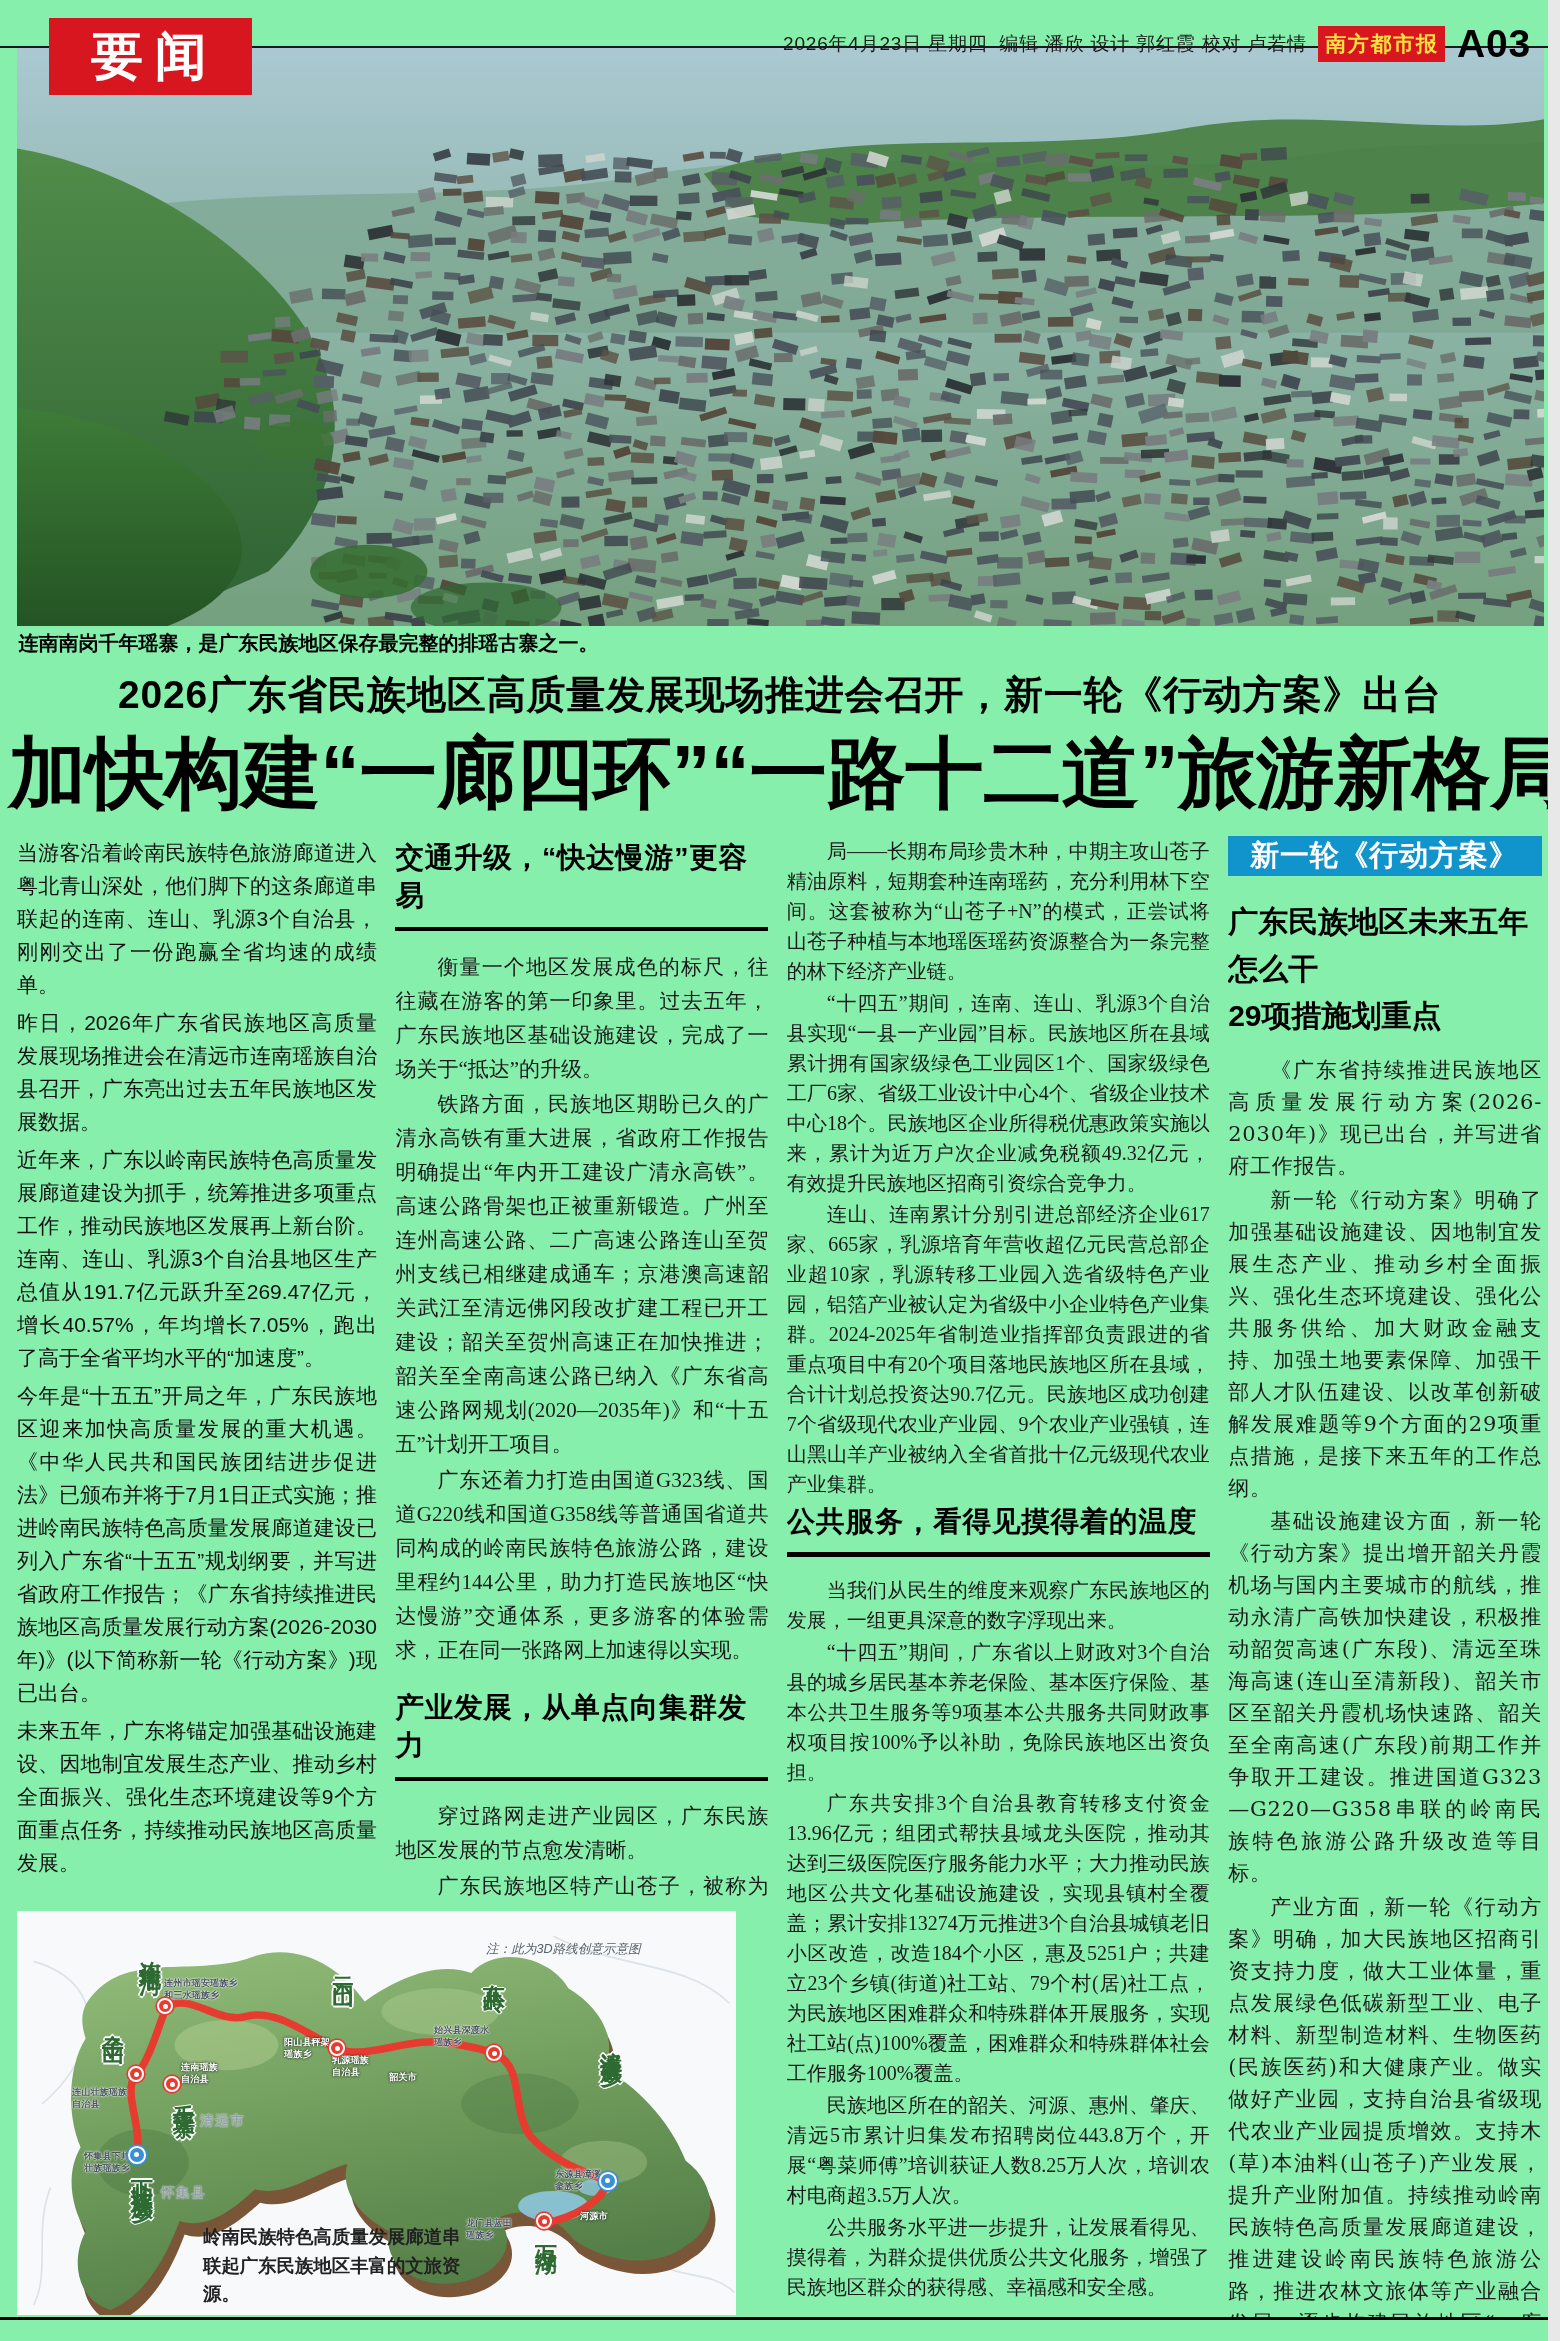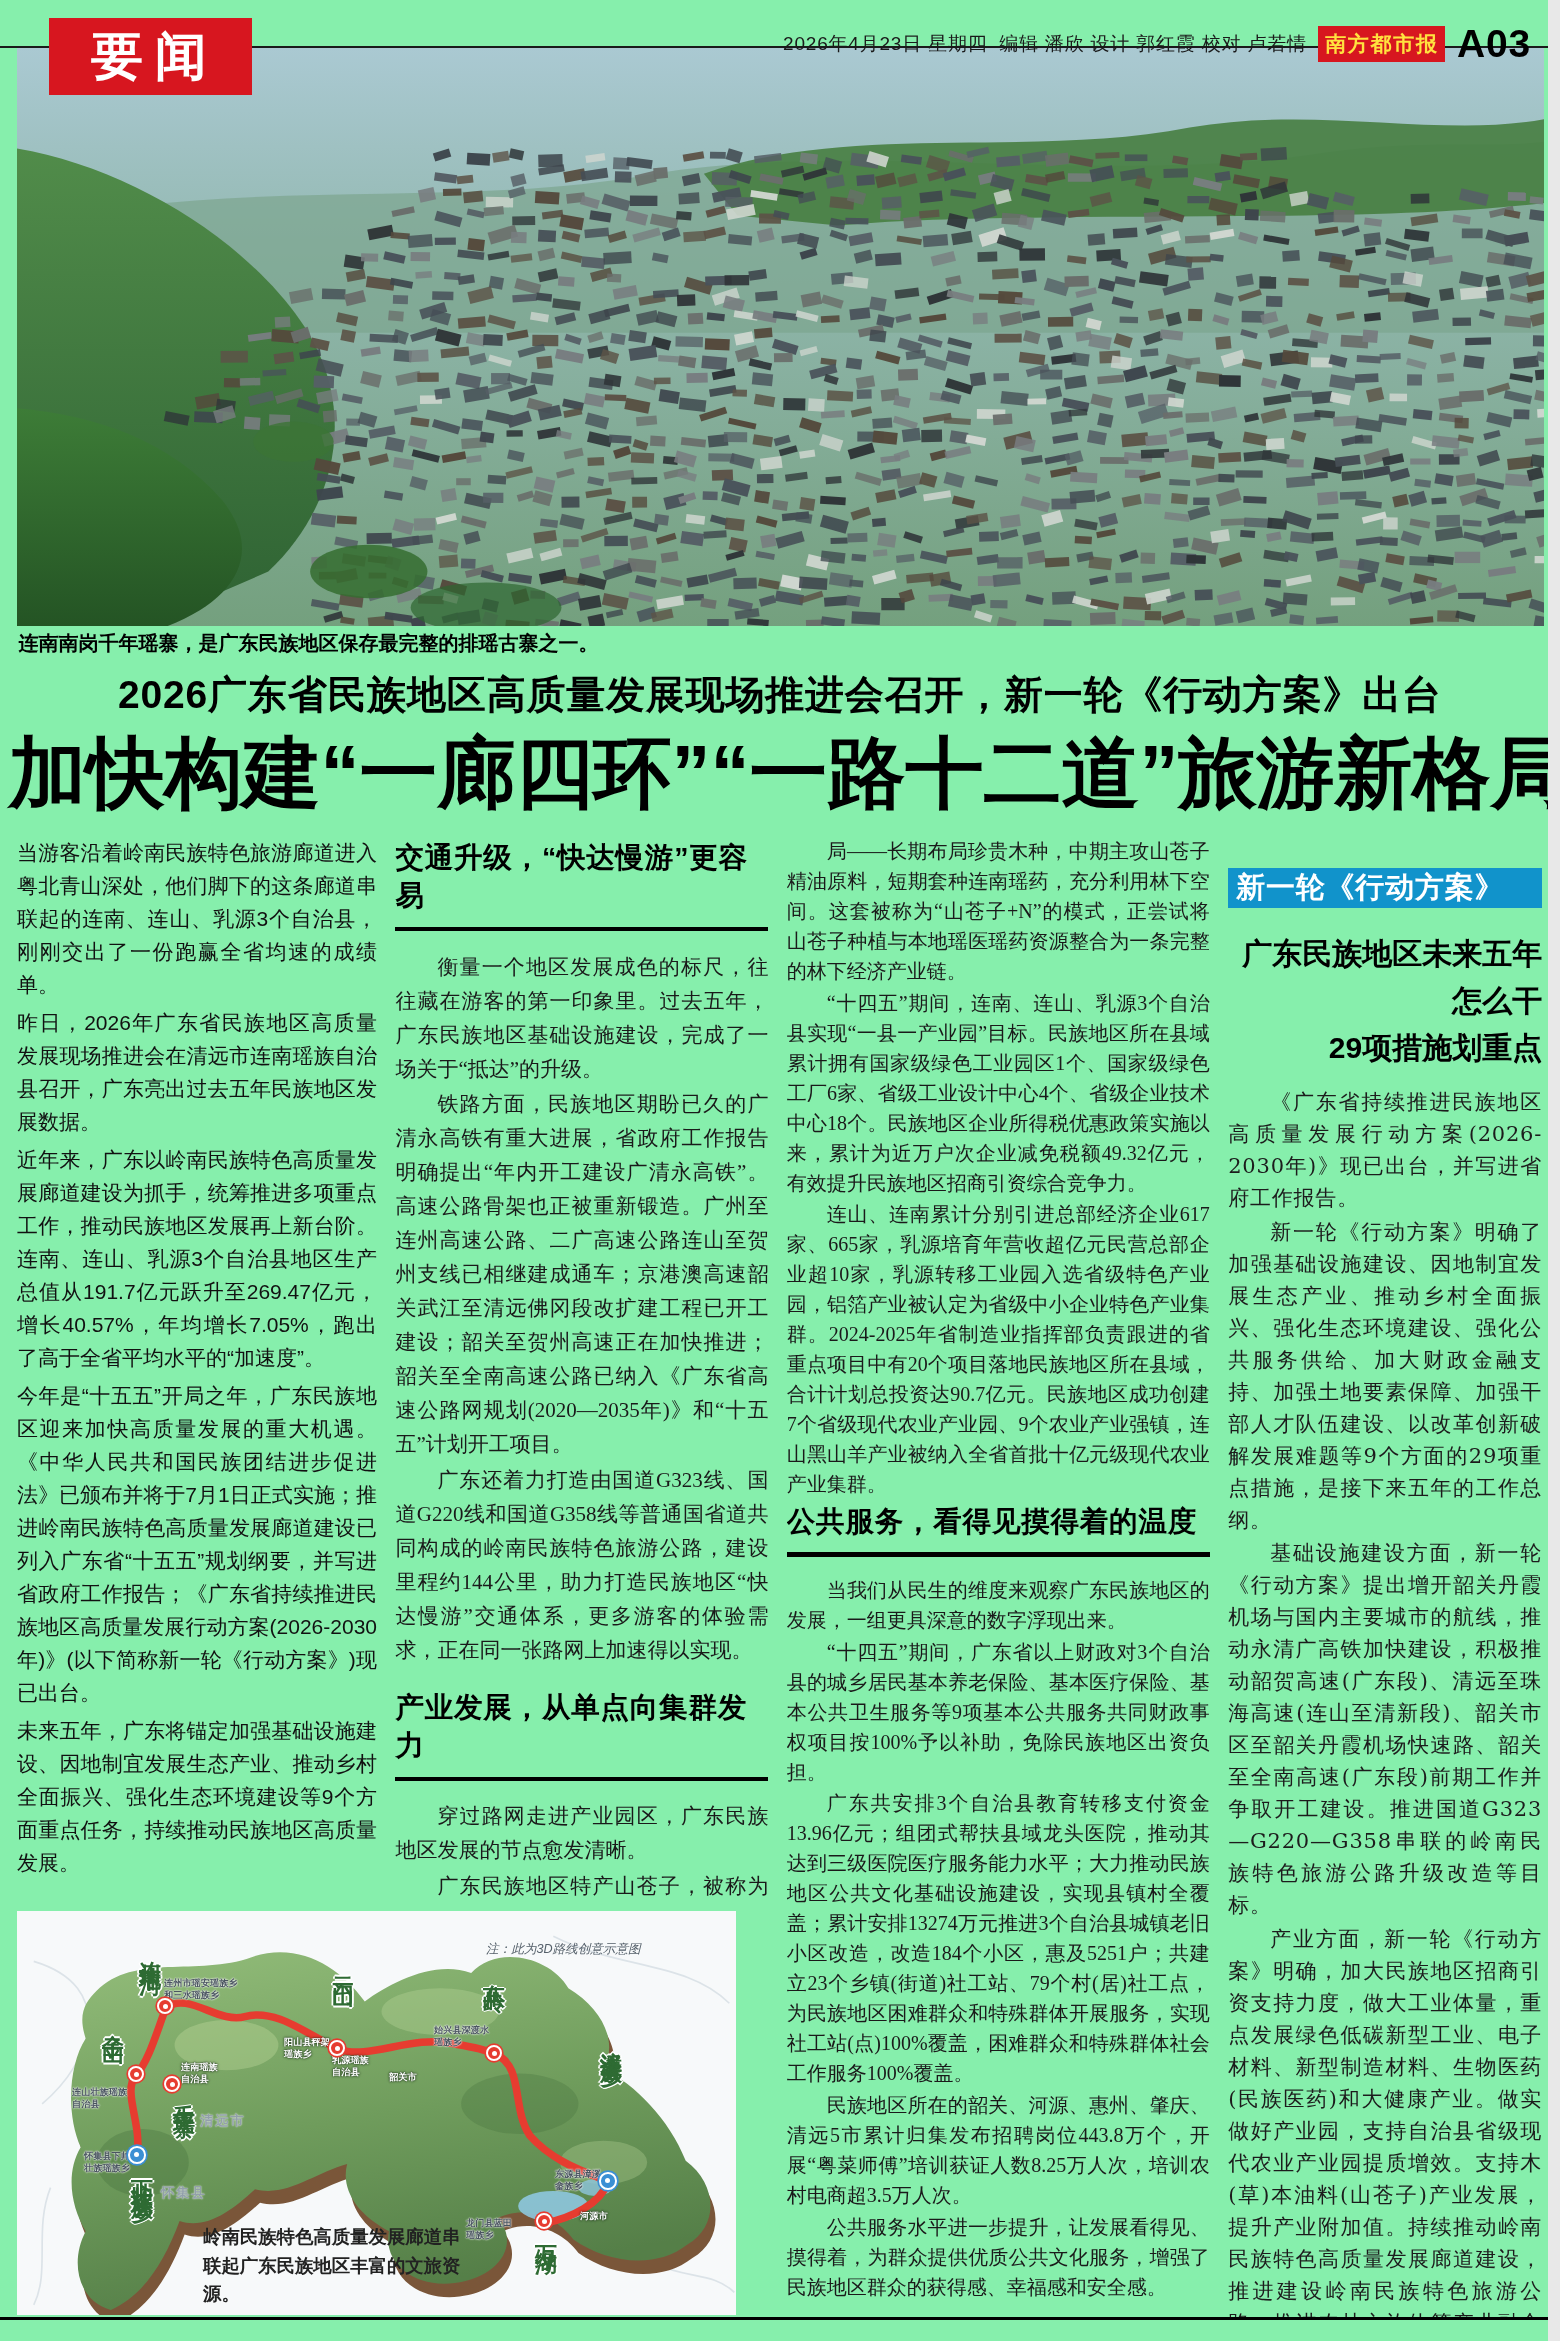--- a/index.html
+++ b/index.html
@@ -34,22 +34,22 @@
   .col3{height:1478px;}
   .sec-head{margin:3.4px 0 0 0;font-size:28.5px;font-weight:800;color:#000;letter-spacing:0.8px;}
   .sec-rule{height:4.2px;background:#000;margin:11.7px 0 18.4px 0;}
   .body-para{margin:0 0 1.7px 0;font-family:"Liberation Serif",serif;font-size:21px;line-height:34px;
         text-align:justify;text-indent:2em;color:#1a1a1a;}
   .col3 .body-para{font-size:20px;line-height:30px;}
   .col2 .sec-block2 .sec-head{margin-top:22px;}
   
   .col4{height:1483px;display:flex;flex-direction:column;}
   .plan-banner{background:#1193cb;color:#fff;font-size:29px;font-weight:800;height:47px;
-        display:flex;align-items:center;padding-left:8px;letter-spacing:0.8px;margin-top:32px;}
-  .plan-title{margin:22px 0 15px 0;font-size:30px;font-weight:800;line-height:47px;color:#000;text-align:right;}
+        display:flex;align-items:center;padding-left:22px;letter-spacing:0.8px;}
+  .plan-title{margin:22px 0 15px 0;font-size:30px;font-weight:800;line-height:47px;color:#000;}
   .plan-para{margin:0 0 1.7px 0;font-family:"DejaVu Serif",serif;font-size:21px;line-height:32px;
         letter-spacing:0.8px;text-align:justify;text-indent:2em;color:#1c1c1c;}
   
   .map-block{position:absolute;left:17px;top:1911px;width:719px;height:404px;background:#f7f9fa;z-index:4;}
   .map-block svg{position:absolute;left:0;top:0;width:719px;height:404px;}
   .map-note{position:absolute;left:469px;top:30px;font-size:12.6px;font-style:italic;color:#55606a;}
   .map-caption{position:absolute;left:186px;top:312px;width:268px;font-size:18.4px;font-weight:800;
         line-height:28.5px;color:#222;}
   .landmark{position:absolute;writing-mode:vertical-rl;font-size:22px;font-weight:900;color:#2e6b33;
         letter-spacing:3.4px;line-height:1;

